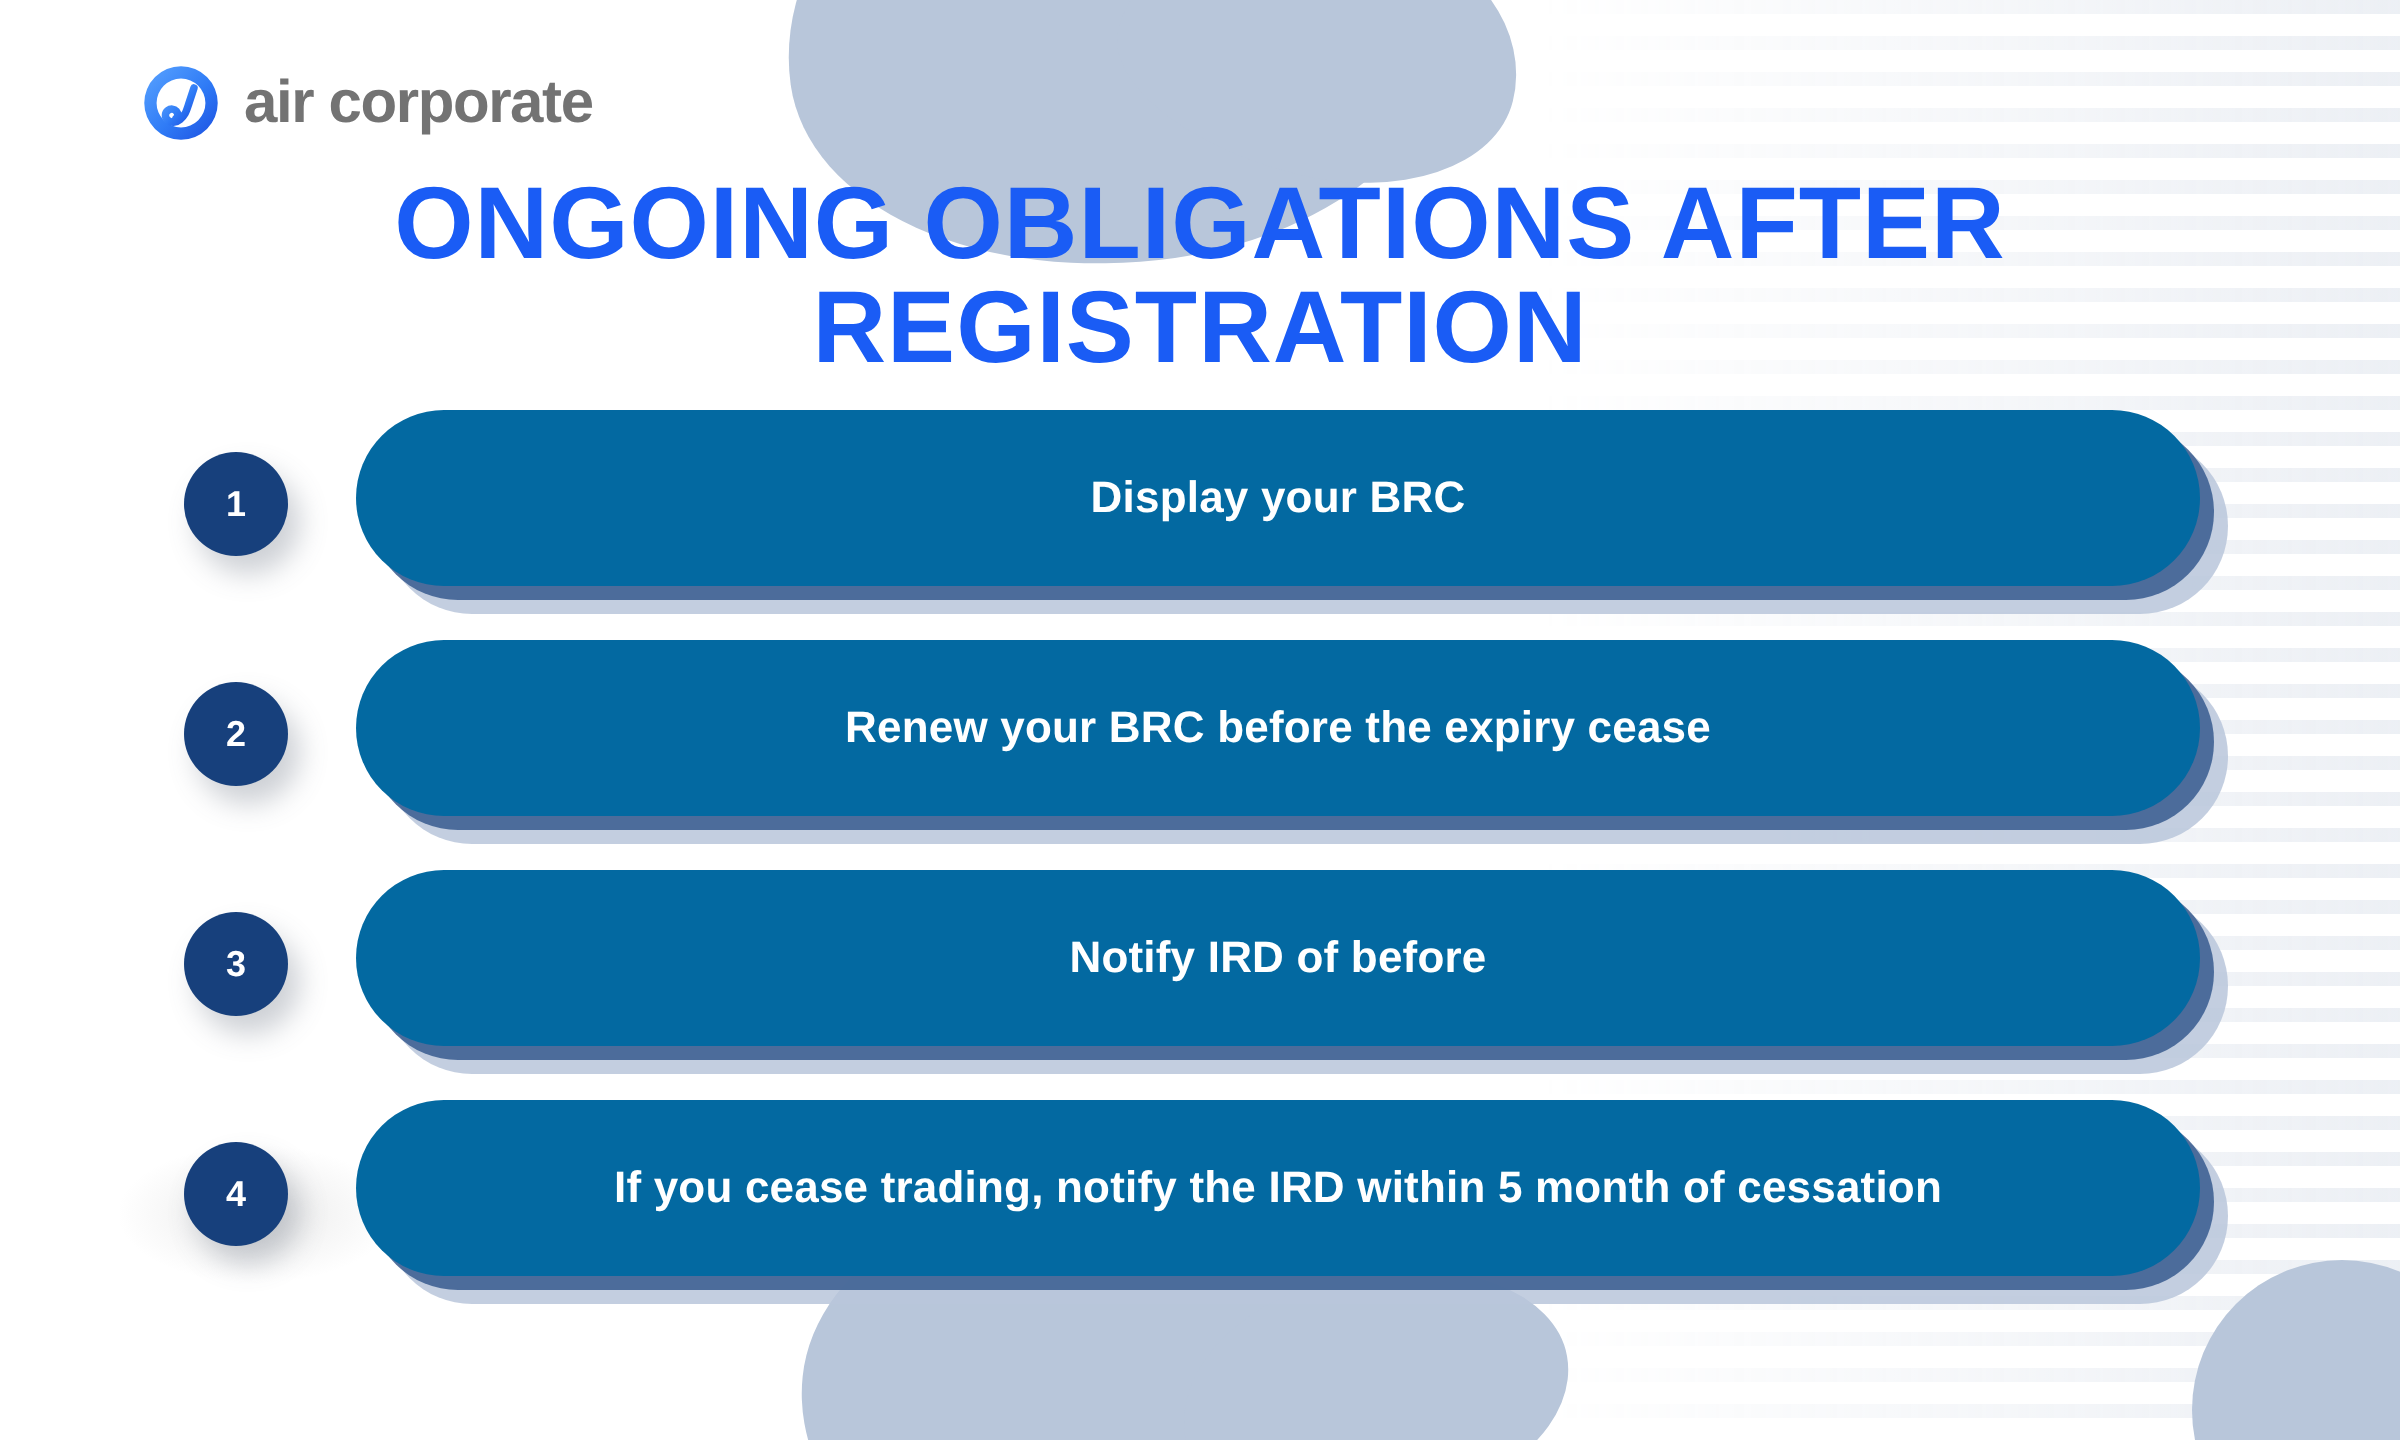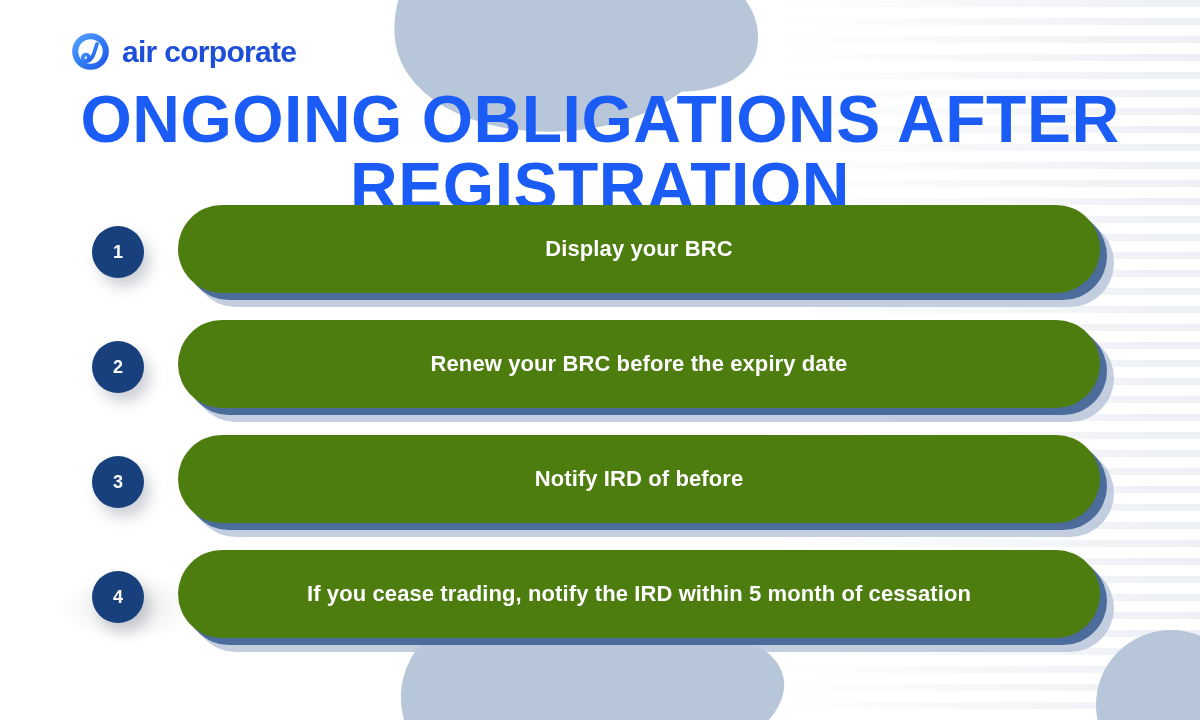--- a/index.html
+++ b/index.html
@@ -113,34 +113,34 @@
   }
   .logo-mark {
     width: 41px;
     height: 41px;
     display: block;
   }
   .logo-word {
     font-size: 30px;
     font-weight: 700;
     letter-spacing: -0.7px;
-    color: #1d4ed8;
+    color: #737373;
     line-height: 1;
     white-space: nowrap;
   }
 
   
   .title {
     position: absolute;
     top: 86px;
     left: 0;
     width: 1200px;
     text-align: center;
     color: #1a5cf5;
-    font-size: 66px;
+    font-size: 51px;
     font-weight: 700;
     line-height: 1.02;
     letter-spacing: 0.5px;
     text-transform: uppercase;
     white-space: pre-line;
   }
 
   
   .rows {
     position: absolute;
@@ -199,21 +199,21 @@
     background: #3f6294;
     opacity: 0.9;
   }
   .bar {
     position: absolute;
     left: 0;
     top: 0;
     width: 922px;
     height: 88px;
     border-radius: 44px;
-    background: #4d7c0f;
+    background: #0369a1;
     display: flex;
     align-items: center;
     justify-content: center;
   }
   .bar-label {
     color: #ffffff;
     font-size: 22px;
     font-weight: 700;
     letter-spacing: 0.1px;
     text-align: center;
@@ -266,21 +266,21 @@
         </div>
       </div>
     </div>
 
     <div class="row">
       <div class="badge">2</div>
       <div class="bar-wrap">
         <div class="bar-shadow-b"></div>
         <div class="bar-shadow-a"></div>
         <div class="bar">
-          <span class="bar-label">Renew your BRC before the expiry date</span>
+          <span class="bar-label">Renew your BRC before the expiry cease</span>
         </div>
       </div>
     </div>
 
     <div class="row">
       <div class="badge">3</div>
       <div class="bar-wrap">
         <div class="bar-shadow-b"></div>
         <div class="bar-shadow-a"></div>
         <div class="bar">

